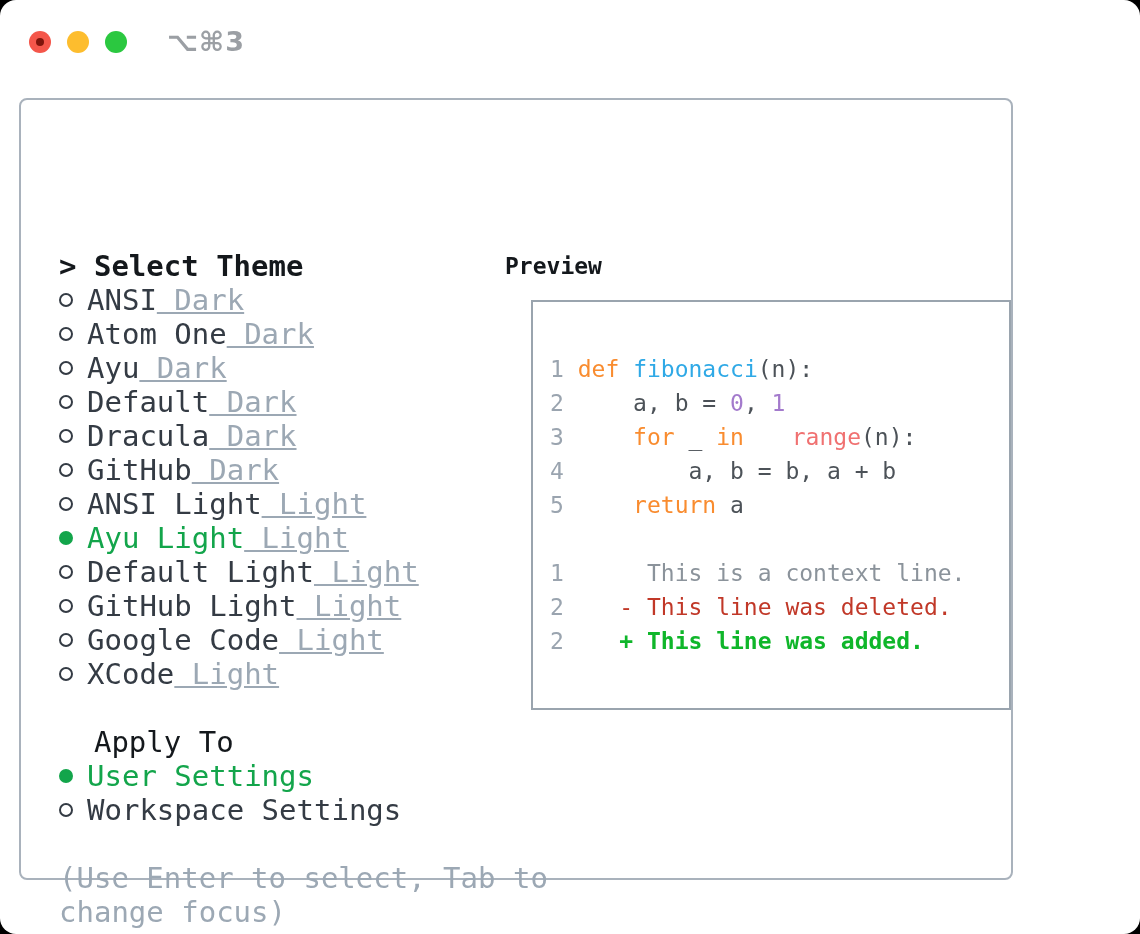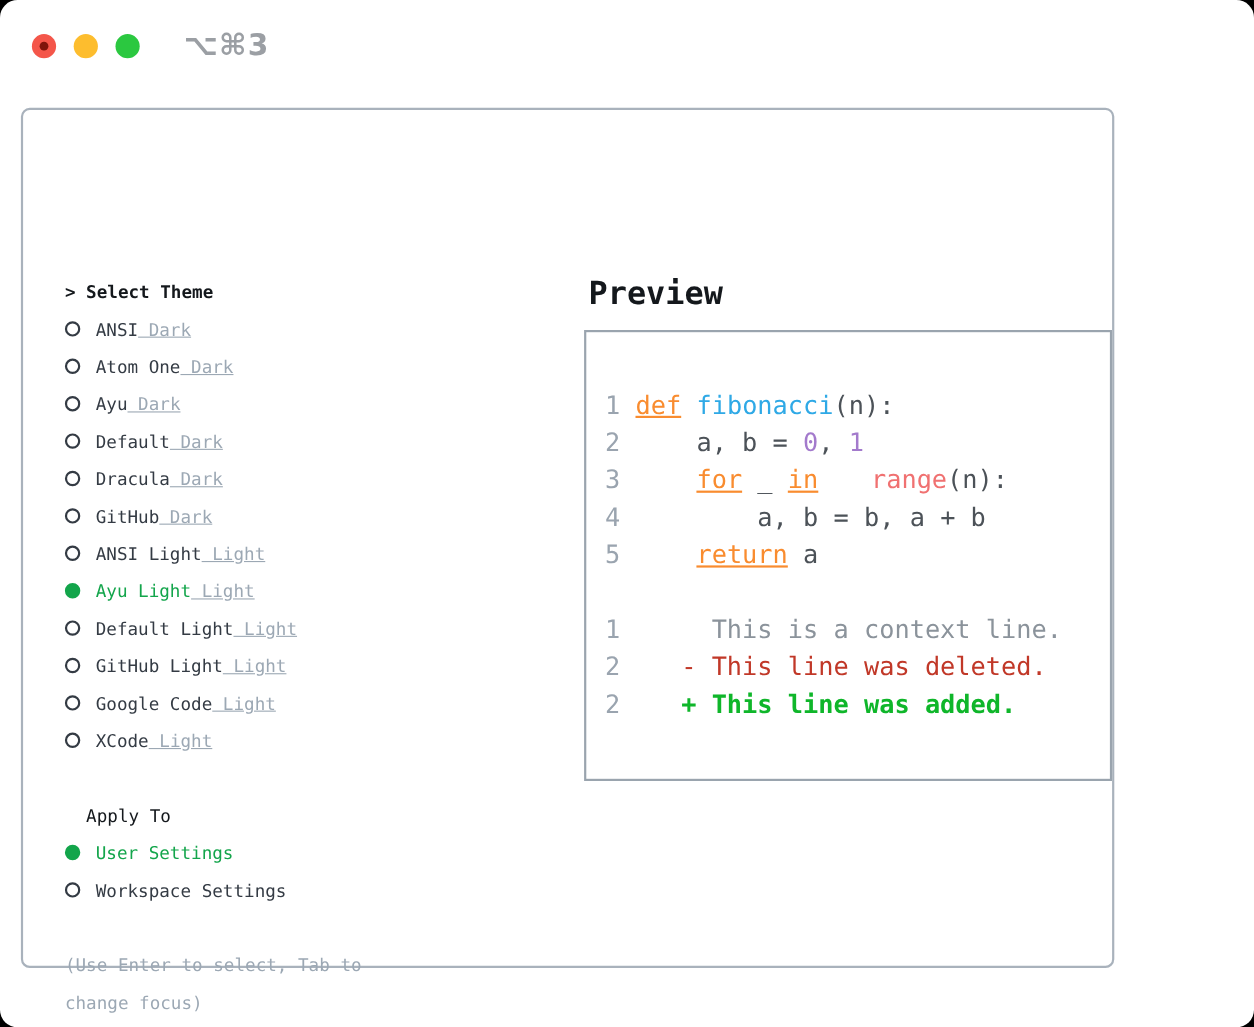--- a/index.html
+++ b/index.html
@@ -19,39 +19,39 @@
   .light{width:22px;height:22px;border-radius:50%;margin-right:16px;position:relative;}
   .light.red{background:var(--traffic-red);}
   .light.red .dot{position:absolute;left:7px;top:7px;width:8px;height:8px;
     border-radius:50%;background:var(--traffic-red-dot);}
   .light.yellow{background:var(--traffic-yellow);}
   .light.green{background:var(--traffic-green);}
   .shortcut{margin-left:24px;font-family:"DejaVu Sans","Liberation Sans",sans-serif;
     font-weight:bold;font-size:27px;color:var(--titlebar-gray);letter-spacing:1px;}
   .panel{position:absolute;left:19px;top:98px;width:990px;height:778px;
     border:2px solid var(--panel-border);border-radius:8px;background:#fff;}
-  .left-col{position:absolute;left:38px;top:149px;font-size:16px;line-height:34px;
+  .left-col{position:absolute;left:38px;top:149px;font-size:29px;line-height:34px;
     white-space:pre;color:var(--text-dark);}
   .row{min-height:34px;}
   .hdr{font-weight:bold;color:var(--header-black);}
   .subhdr{color:var(--header-black);}
   .hint{color:var(--muted-gray);}
   .tag{color:var(--muted-gray);text-decoration:underline;}
   .sel{color:var(--selected-green);}
   .radio{display:inline-block;width:10px;height:10px;border:2px solid var(--text-dark);
     border-radius:50%;margin-right:14px;vertical-align:middle;position:relative;top:-2px;}
   .radio.on{background:var(--selected-green);border-color:var(--selected-green);}
-  .preview-title{position:absolute;left:514px;top:149px;font-size:29px;line-height:34px;
+  .preview-title{position:absolute;left:484px;top:149px;font-size:23px;line-height:34px;
     font-weight:bold;color:var(--header-black);}
   .preview-box{position:absolute;left:510px;top:200px;width:476px;height:406px;
     border:2px solid var(--preview-border);background:#fff;}
   .code-col{position:absolute;left:17px;top:50px;font-size:23px;line-height:34px;
     white-space:pre;color:var(--code-plain);}
   .ln{color:var(--line-number-gray);}
-  .seg-keyword{color:var(--keyword-orange);text-decoration:underline;}
+  .seg-keyword{color:var(--keyword-orange);}
   .seg-function{color:var(--function-blue);}
   .seg-number{color:var(--number-purple);}
   .seg-call{color:var(--call-coral);margin-left:34px;}
   .seg-plain{color:var(--code-plain);}
   .diff-context{color:var(--context-gray);}
   .diff-deleted{color:var(--deleted-red);}
   .diff-added{color:var(--added-green);font-weight:bold;}
 </style>
 </head>
 <body>

